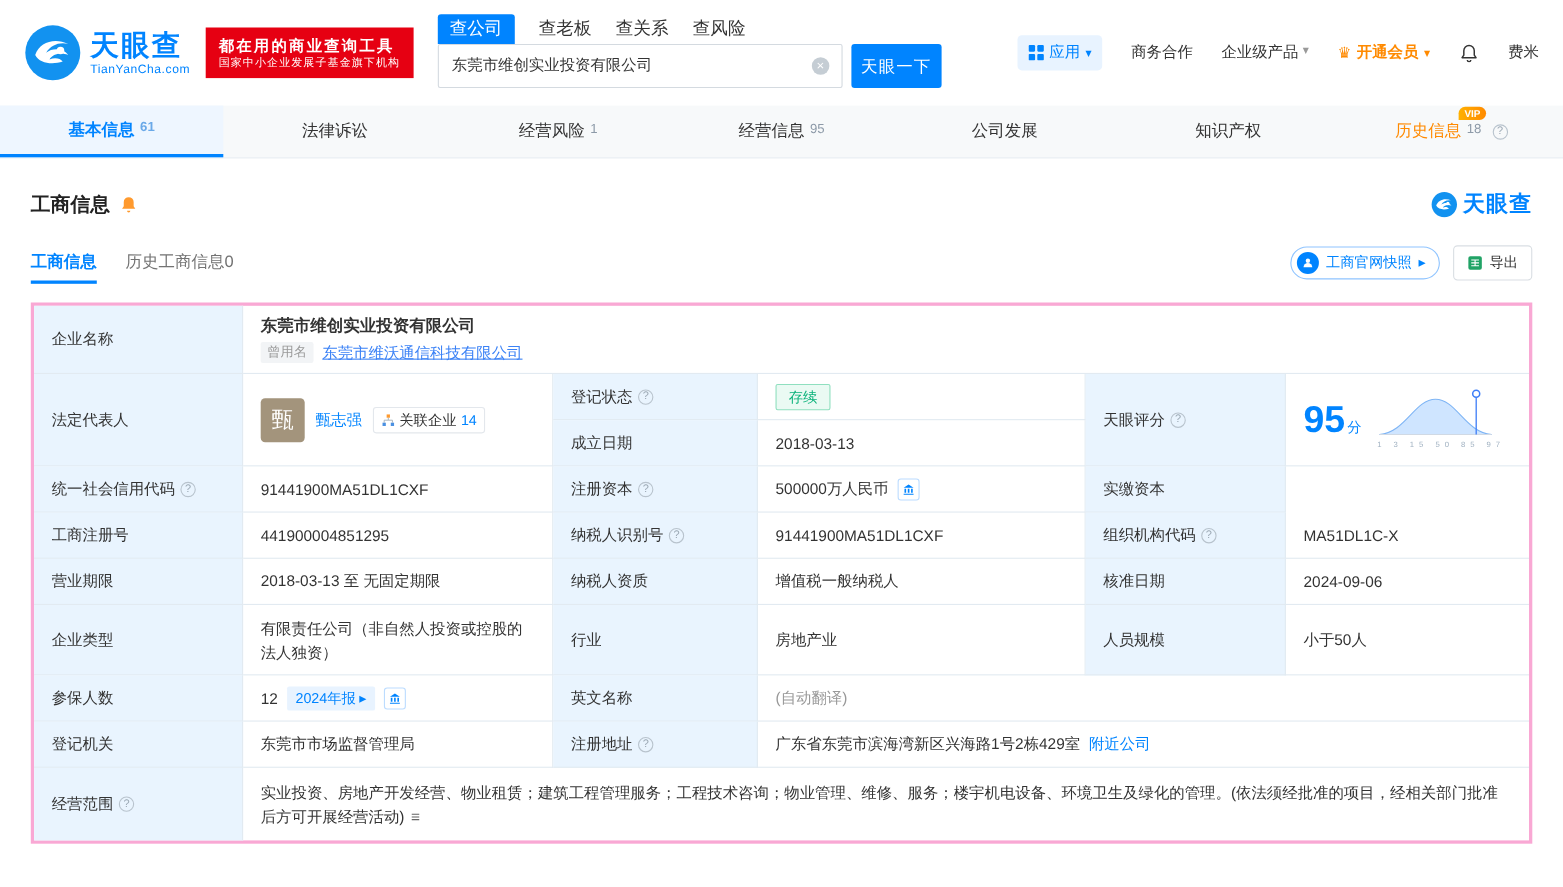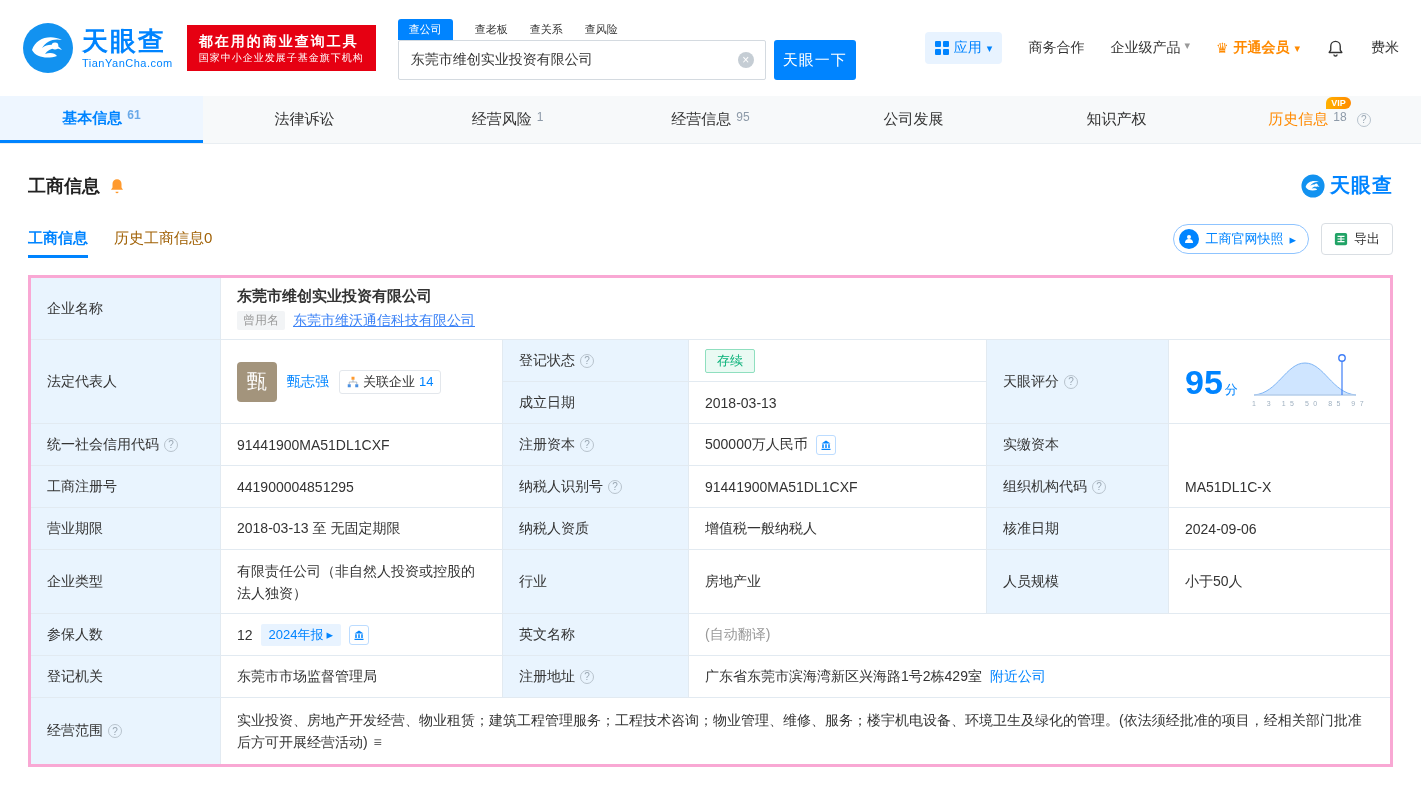--- a/index.html
+++ b/index.html
@@ -9,21 +9,21 @@
   
   .header { height:96px; display:flex; align-items:center; padding:0 22px; background:#fff; }
   .logo { display:flex; align-items:center; gap:8px; cursor:pointer; }
   .logo-text .brand { font-size:26px; font-weight:bold; color:#0084ff; letter-spacing:2px; line-height:1; }
   .logo-text .domain { font-size:11px; color:#0084ff; margin-top:3px; letter-spacing:.5px; }
   .promo { background:#e60012; color:#fff; padding:7px 12px; margin-left:14px; line-height:1.35; }
   .promo .p1 { font-size:14px; font-weight:bold; letter-spacing:2px; }
   .promo .p2 { font-size:10px; letter-spacing:1px; }
   .search-block { margin-left:22px; display:flex; flex-direction:column; }
   .search-tabs { display:flex; align-items:flex-end; gap:22px; height:24px; }
-  .search-tab { font-size:11px; color:#333; cursor:pointer; padding-bottom:3px; }
+  .search-tab { font-size:16px; color:#333; cursor:pointer; padding-bottom:3px; }
   .search-tab.active { background:#0084ff; color:#fff; padding:3px 11px; border-radius:3px 3px 0 0; }
   .search-row { display:flex; align-items:center; }
   .search-input-wrap { position:relative; }
   .search-input-wrap input { width:368px; height:40px; border:1px solid #d4dae0; border-radius:2px;
       padding:0 38px 0 12px; font-size:14px; color:#333; outline:none;
       font-family:"Liberation Sans","DejaVu Sans",sans-serif; }
   .clear-btn { position:absolute; right:12px; top:50%; transform:translateY(-50%);
       width:16px; height:16px; border-radius:50%; background:#c5cdd4; color:#fff; font-size:12px;
       display:flex; align-items:center; justify-content:center; cursor:pointer; line-height:1; }
   .search-btn { width:82px; height:40px; margin-left:8px; background:#0084ff; color:#fff; border:none;
@@ -55,21 +55,21 @@
 
   
   .content { padding:0 28px; }
   .section-head { margin-top:28px; display:flex; align-items:center; justify-content:space-between; }
   .sec-title-wrap { display:flex; align-items:center; gap:8px; }
   .sec-title { font-size:18px; font-weight:bold; color:#222; }
   .mini-logo { display:flex; align-items:center; gap:5px; }
   .mini-logo .t { color:#0084ff; font-size:20px; font-weight:bold; letter-spacing:1px; }
 
   .sub-row { margin-top:24px; display:flex; align-items:center; }
-  .sub-tab { font-size:15px; color:#a16207; cursor:pointer; margin-right:26px; padding-bottom:10px; position:relative; }
+  .sub-tab { font-size:15px; color:#737373; cursor:pointer; margin-right:26px; padding-bottom:10px; position:relative; }
   .sub-tab.active { color:#0084ff; font-weight:bold; }
   .sub-tab.active::after { content:""; position:absolute; left:0; right:0; bottom:0; height:3px; background:#0084ff; }
   .sub-actions { margin-left:auto; display:flex; align-items:center; gap:12px; padding-bottom:8px; }
   .btn-snapshot { display:flex; align-items:center; gap:6px; border:1px solid #8fc4ff; color:#0084ff;
       border-radius:16px; padding:4px 12px 4px 5px; font-size:13px; cursor:pointer; background:#fff; }
   .snap-ic { width:20px; height:20px; border-radius:50%; background:#0084ff; display:flex;
       align-items:center; justify-content:center; }
   .btn-export { display:flex; align-items:center; gap:6px; border:1px solid #d9dee3; color:#333;
       border-radius:4px; padding:6px 12px; font-size:13px; cursor:pointer; background:#fff; }
 

